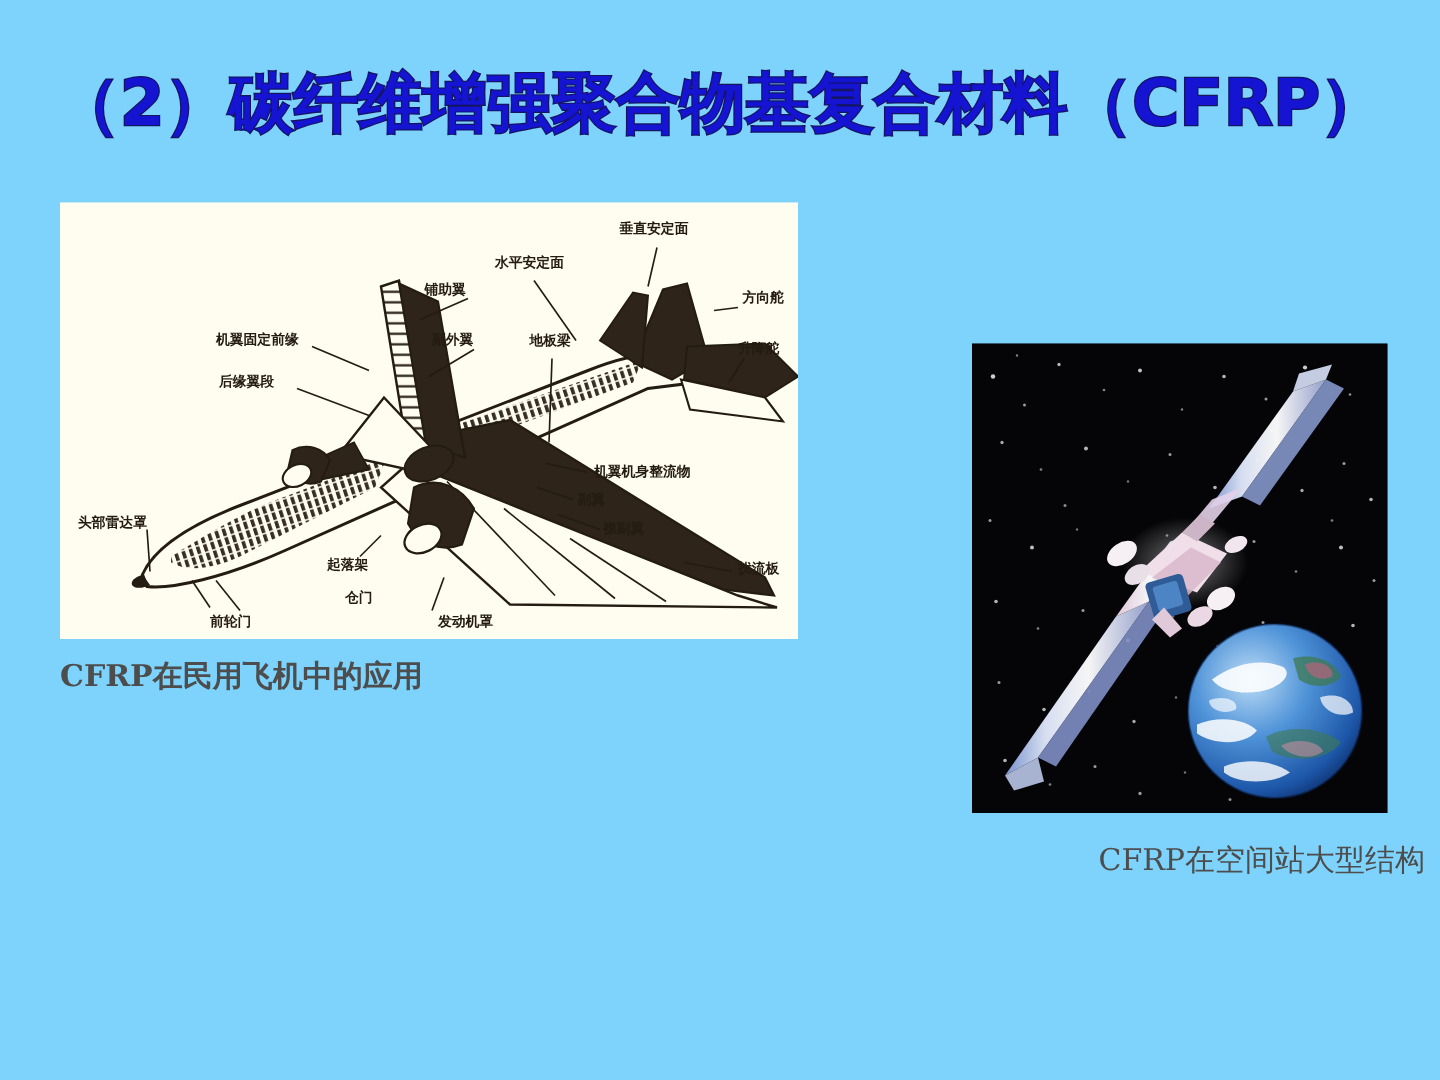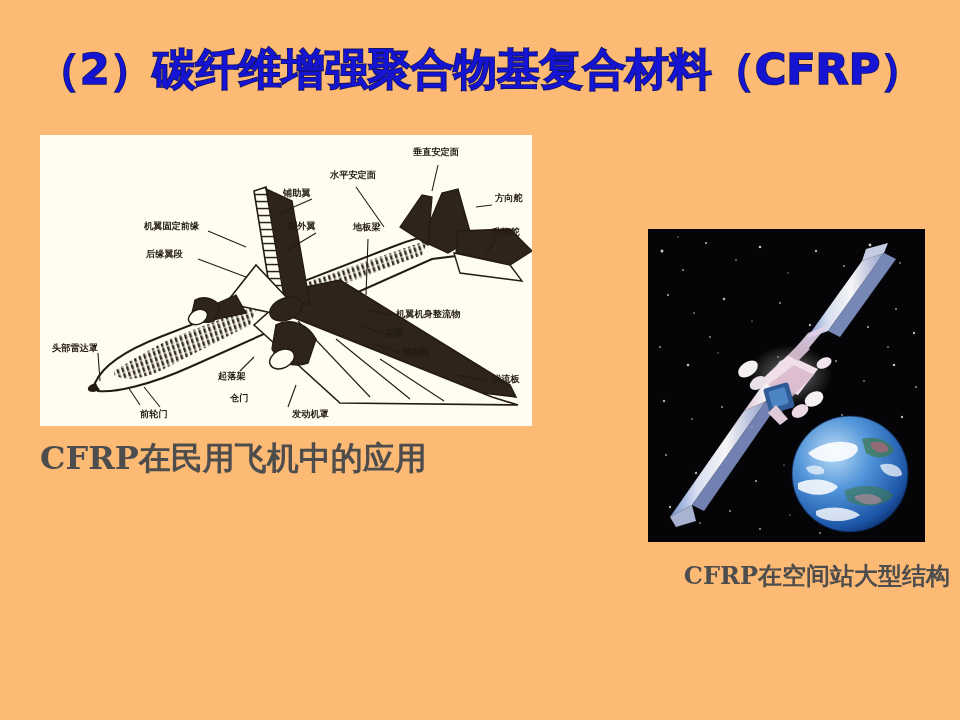--- a/index.html
+++ b/index.html
@@ -5,21 +5,21 @@
   html, body {
     margin: 0; padding: 0;
     width: 960px; height: 720px;
     background: #ffffff;
     overflow: hidden;
     font-family: "Liberation Sans", sans-serif;
   }
   #slide {
     position: relative;
     width: 960px; height: 720px;
-    background: #fdba74;
+    background: #7dd3fc;
   }
 
   
   #title {
     position: absolute;
     left: 0; top: 46px;
     width: 960px;
     text-align: center;
     font-family: "DejaVu Sans", "Liberation Sans", sans-serif;
     font-size: 43px;
@@ -48,21 +48,21 @@
     fill: #241c12;
   }
   .ac-lead { stroke: #241c12; stroke-width: 1.1px; fill: none; }
 
   
   #caption-aircraft {
     position: absolute;
     left: 40px; top: 437px;
     width: 500px;
     font-family: "DejaVu Serif", "Liberation Serif", serif;
-    font-size: 32px;
+    font-size: 20px;
     font-weight: bold;
     color: #4d4d4d;
     white-space: nowrap;
     letter-spacing: 0px;
   }
 
   
   #satellite-figure {
     position: absolute;
     left: 648px; top: 229px;
@@ -72,22 +72,22 @@
   }
   #satellite-figure svg { display: block; }
 
   
   #caption-satellite {
     position: absolute;
     left: 390px; top: 560px;
     width: 560px;
     text-align: right;
     font-family: "DejaVu Serif", "Liberation Serif", serif;
-    font-size: 24px;
-    font-weight: bold;
+    font-size: 20px;
+    font-weight: normal;
     color: #4d4d4d;
     line-height: 1.32;
     white-space: nowrap;
   }
   #caption-satellite .line2 { display: block; }
 </style>
 </head>
 <body>
 
 <div id="slide">

